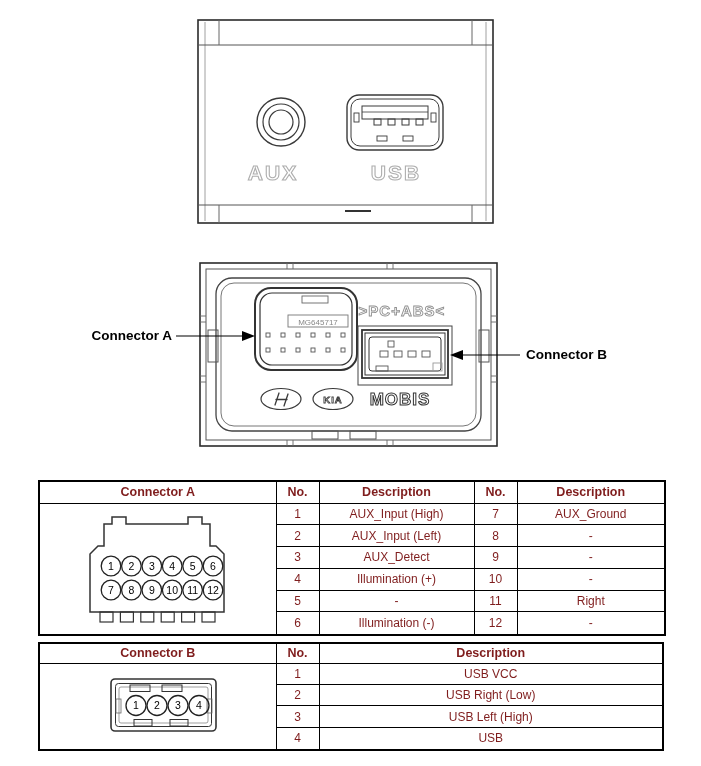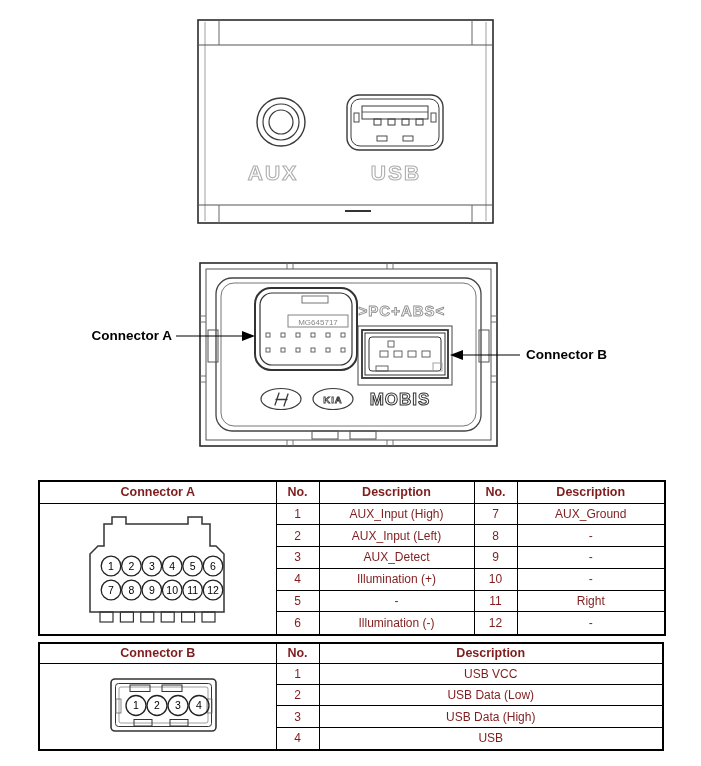--- a/index.html
+++ b/index.html
@@ -328,25 +328,25 @@
                   <text x="157" y="45.2">4</text>
                 </g>
           </g>
         </svg>
       </td>
       <td>1</td>
       <td>USB VCC</td>
     </tr>
     <tr>
       <td>2</td>
-      <td>USB Data (Low)</td>
+      <td>USB Right (Low)</td>
     </tr>
     <tr>
       <td>3</td>
-      <td>USB Data (High)</td>
+      <td>USB Left (High)</td>
     </tr>
     <tr>
       <td>4</td>
       <td>USB</td>
     </tr>
   </tbody>
     </table>
 
 </div>
 

